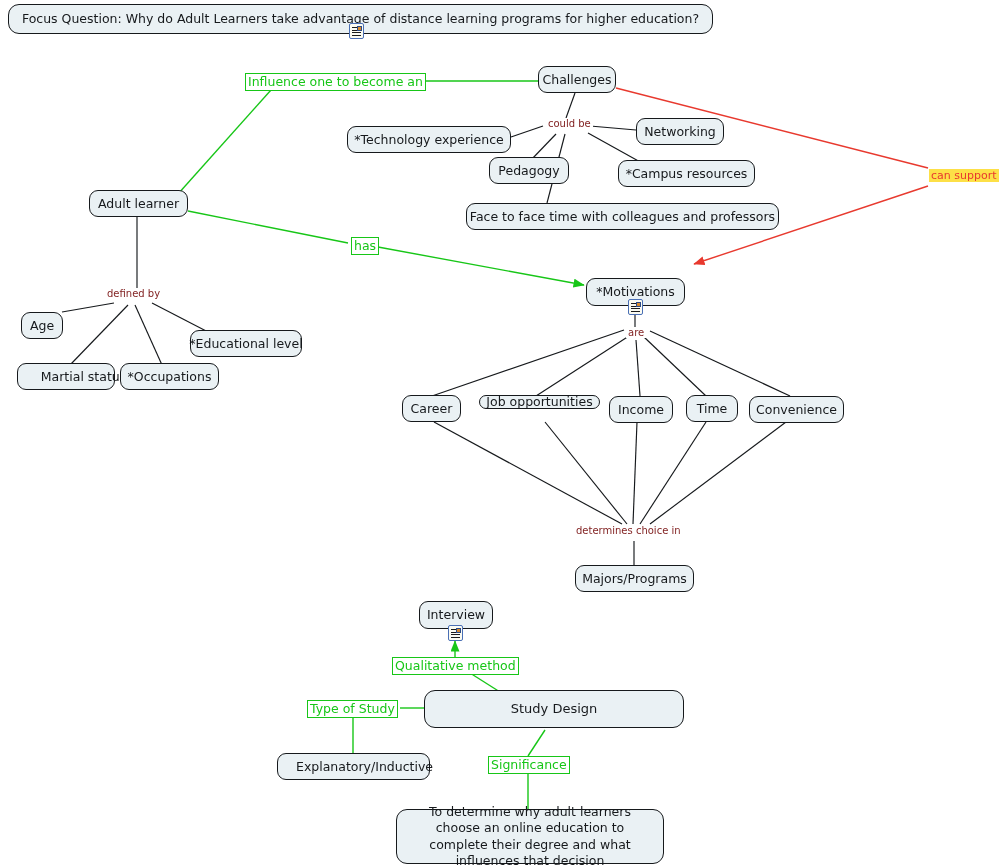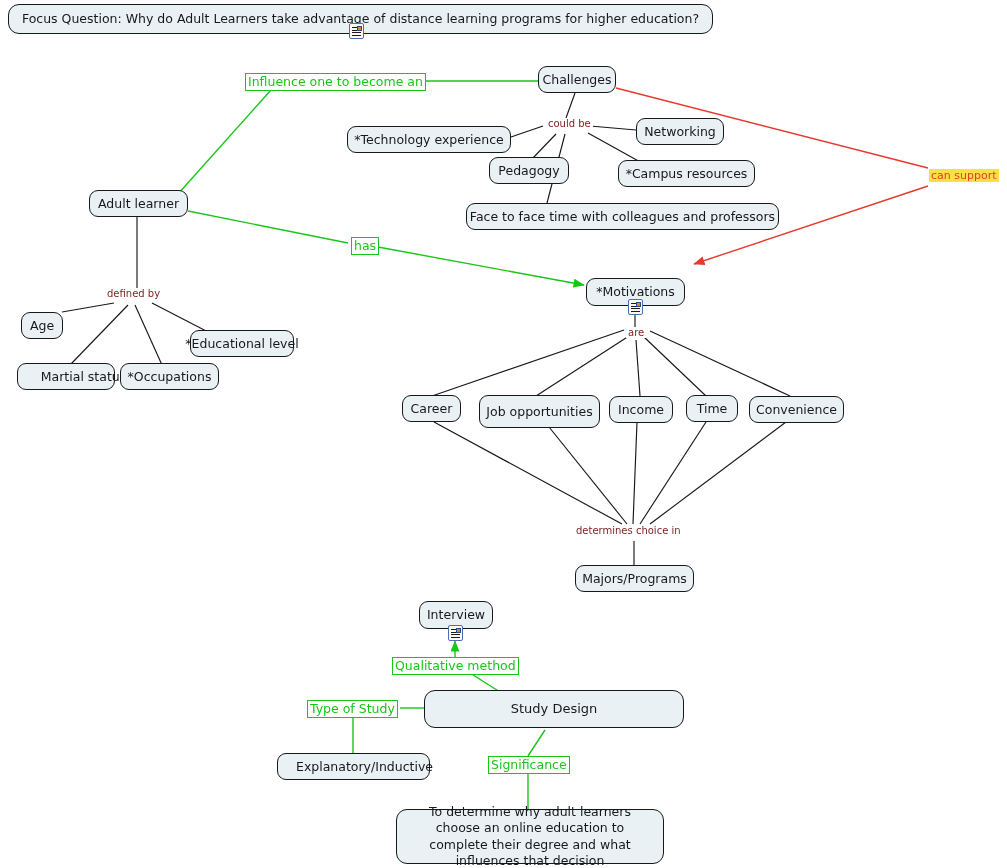--- a/index.html
+++ b/index.html
@@ -258,21 +258,21 @@
   </div>
 
   <div class="linklabel" style="left:105px; top:288px;">
     <span>defined by</span>
   </div>
 
   <div class="node" style="left:21px; top:312px; width:42px; height:27px;">
     <span>Age</span>
   </div>
 
-  <div class="node" style="left:190px; top:330px; width:104px; height:27px;">
+  <div class="node" style="left:190px; top:330px; width:112px; height:27px;">
     <span>*Educational level</span>
   </div>
 
   <div class="node" style="left:17px; top:363px; width:98px; height:27px;padding-left:44px;">
     <span>Martial status</span>
   </div>
 
   <div class="node" style="left:120px; top:363px; width:99px; height:27px;">
     <span>*Occupations</span>
   </div>
@@ -289,21 +289,21 @@
   </span>
 
   <div class="linklabel" style="left:626px; top:327px;">
     <span>are</span>
   </div>
 
   <div class="node" style="left:402px; top:395px; width:59px; height:27px;">
     <span>Career</span>
   </div>
 
-  <div class="node" style="left:479px; top:395px; width:121px; height:33px;">
+  <div class="node" style="left:479px; top:395px; width:121px; height:14px;">
     <span>Job opportunities</span>
   </div>
 
   <div class="node" style="left:609px; top:396px; width:64px; height:27px;">
     <span>Income</span>
   </div>
 
   <div class="node" style="left:686px; top:395px; width:52px; height:27px;">
     <span>Time</span>
   </div>

